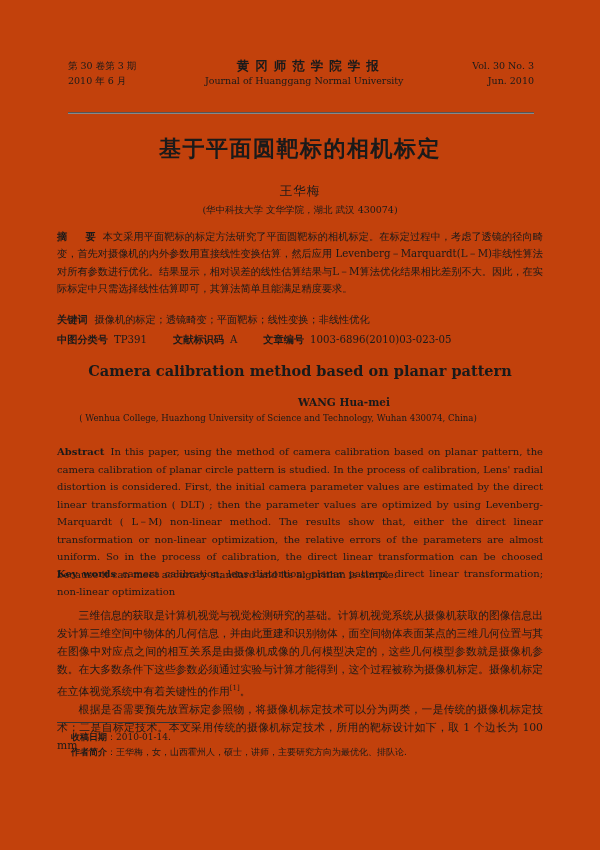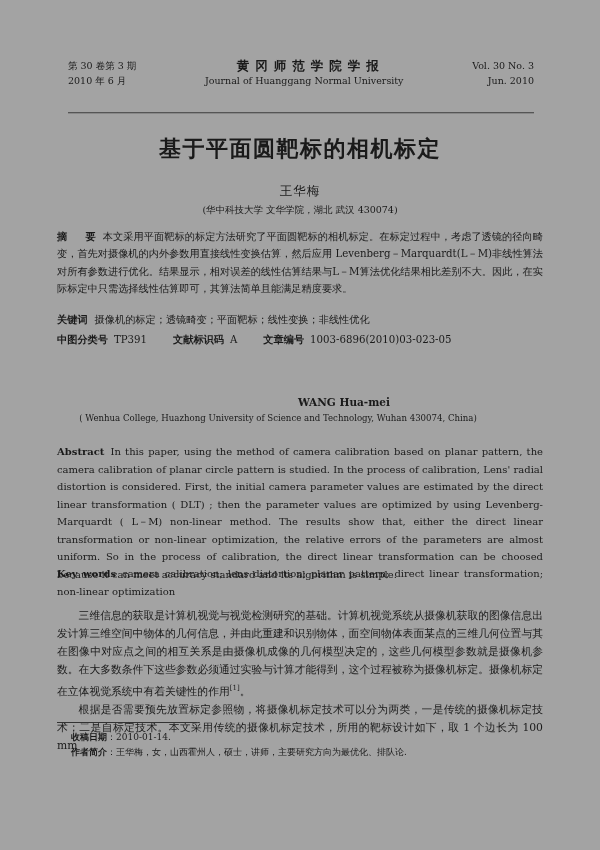--- a/index.html
+++ b/index.html
@@ -12,21 +12,21 @@
     height: 850px;
     overflow: hidden;
     font-family: "DejaVu Serif", "Liberation Serif", serif;
     color: #1a1a1a;
     position: relative;
   }
   .page {
     position: relative;
     width: 600px;
     height: 850px;
-    background: #a3a3a3;
+    background: #c2410c;
     box-sizing: border-box;
     text-decoration: underline;
   }
 
   
   .masthead {
     position: absolute;
     left: 68px;
     top: 58px;
     width: 466px;
@@ -262,20 +262,21 @@
   </div>
 
   <div class="kw-cn">
     <span class="lbl">关键词</span><span>摄像机的标定；透镜畸变；平面靶标；线性变换；非线性优化</span>
   </div>
 
   <div class="clc-line">
     <span class="lbl">中图分类号</span><span class="val">TP391</span><span class="lbl">文献标识码</span><span class="val">A</span><span class="lbl">文章编号</span><span class="val">1003-6896(2010)03-023-05</span>
   </div>
 
+  <div class="title-en">Camera calibration method based on planar pattern</div>
   <div class="author-en">WANG Hua-mei</div>
   <div class="affil-en">( Wenhua College, Huazhong University of Science and Technology, Wuhan 430074, China)</div>
 
   <div class="abs-en">
     <span class="lbl">Abstract</span><span>In this paper, using the method of camera calibration based on planar pattern, the camera calibration of planar circle pattern is studied. In the process of calibration, Lens' radial distortion is considered. First, the initial camera parameter values are estimated by the direct linear transformation ( DLT) ; then the parameter values are optimized by using Levenberg-Marquardt ( L－M) non-linear method. The results show that, either the direct linear transformation or non-linear optimization, the relative errors of the parameters are almost uniform. So in the process of calibration, the direct linear transformation can be choosed because it can meet accuracy standard and its algorithm is simple.</span>
   </div>
 
   <div class="kw-en">
     <span class="lbl">Key words</span><span>camera calibration; lens distortion; planar pattern; direct linear transformation; non-linear optimization</span>
   </div>

